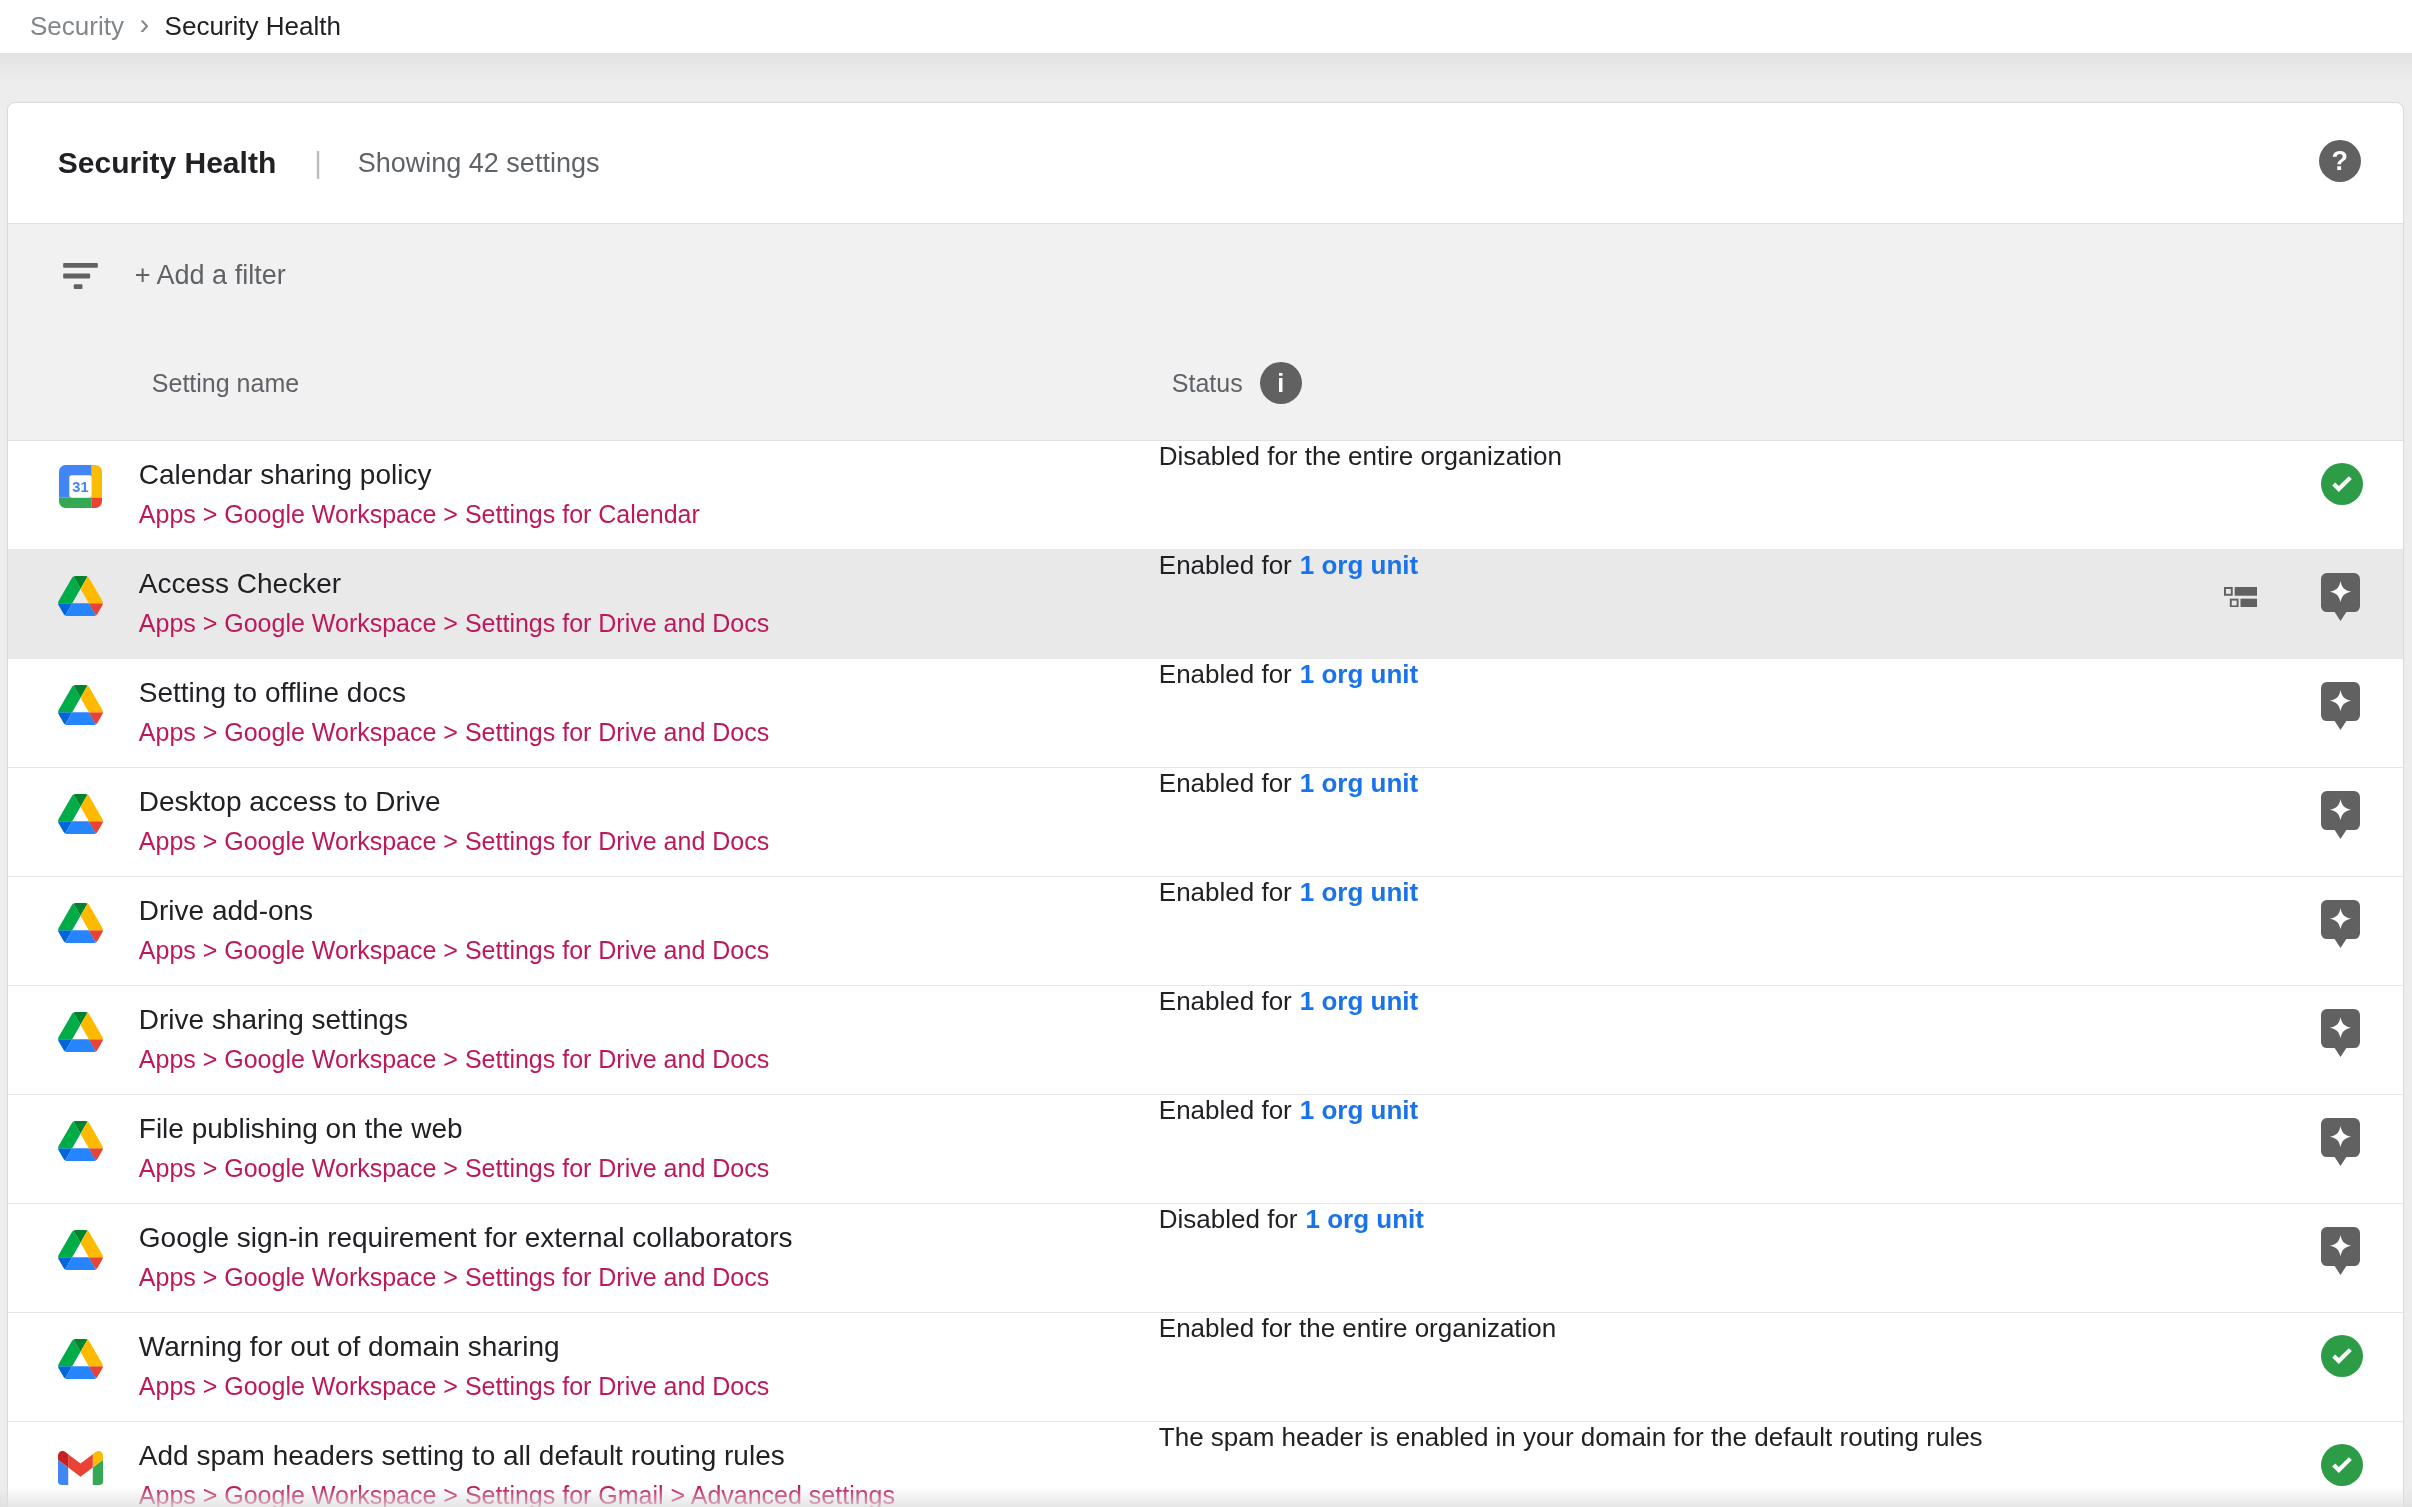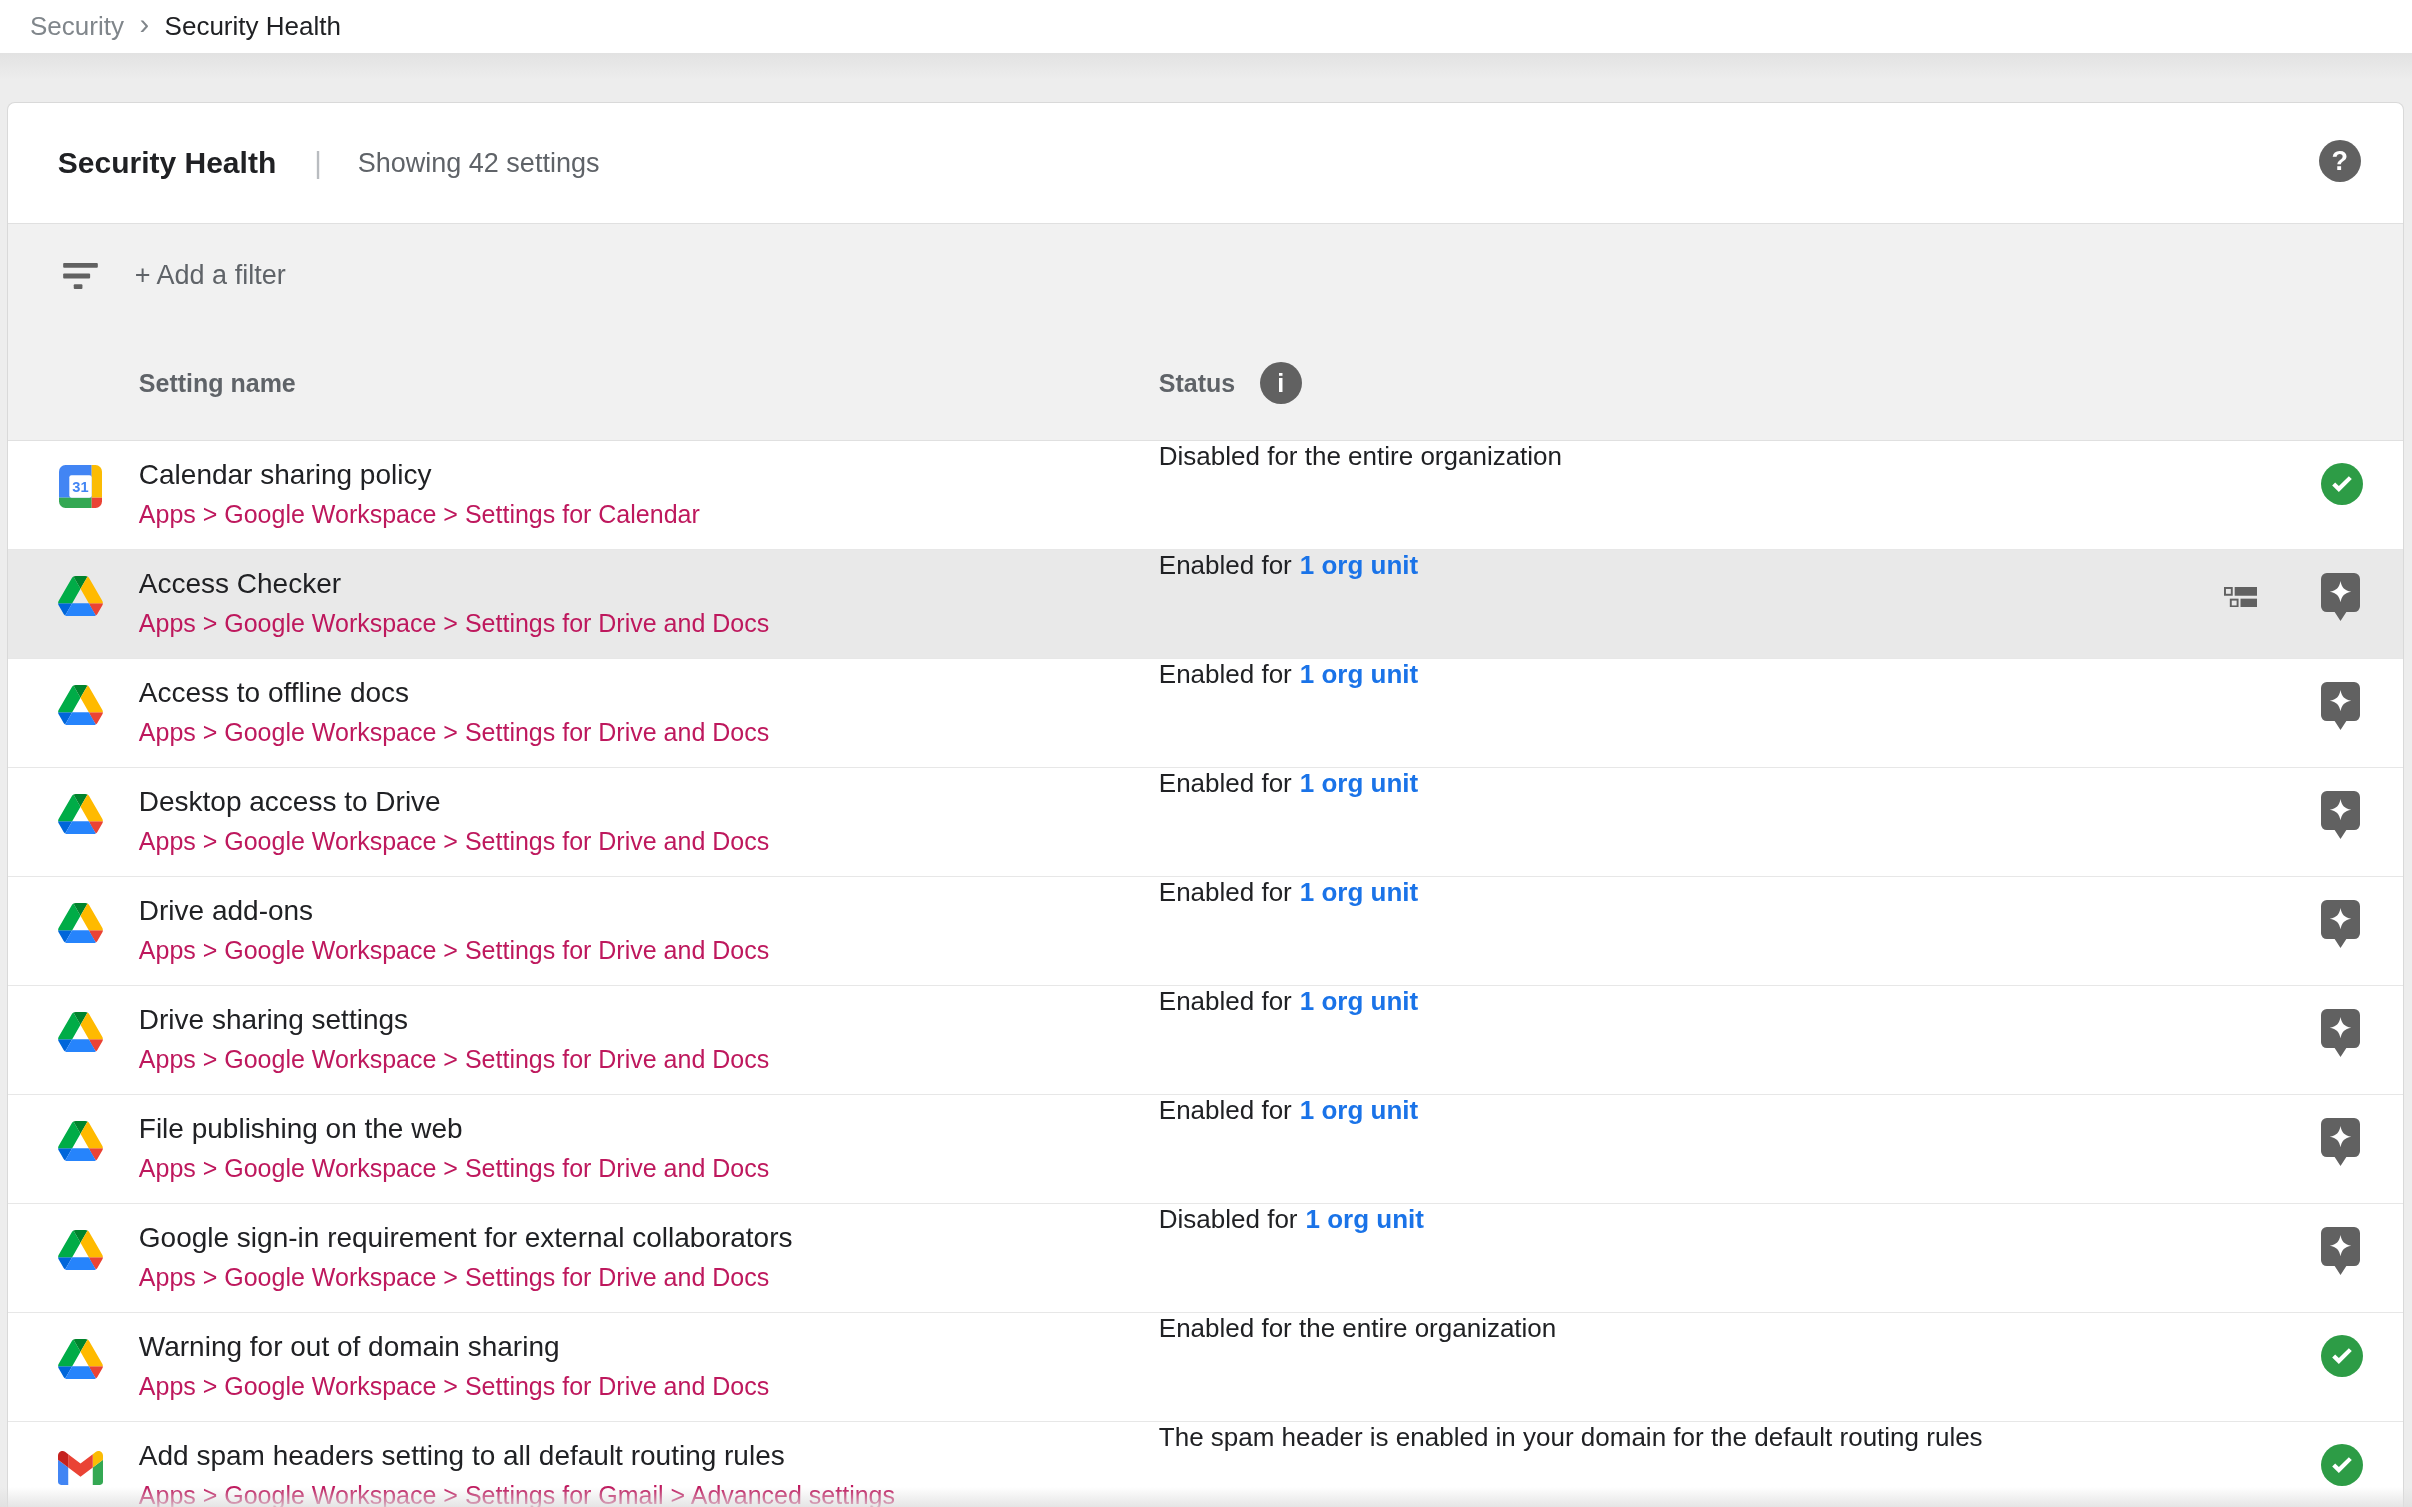--- a/index.html
+++ b/index.html
@@ -43,21 +43,21 @@
     border-top:1px solid #e0e0e0;box-sizing:border-box;
   }
   .filter-icon{position:absolute;left:55px;top:39px;}
   .filter-label{position:absolute;left:127px;top:50%;transform:translateY(-50%);font-size:27px;color:#5f6368;}
   .filter-underline{position:absolute;left:0;bottom:-1px;width:522px;height:1px;background:#d4d4d4;}
   
   .table-header{
     position:relative;height:115px;background:#f1f1f1;
     border-bottom:1px solid #e0e0e0;box-sizing:border-box;
   }
-  .col-label{position:absolute;top:50%;transform:translateY(-50%);font-size:25px;font-weight:700;color:#5f6368;}
+  .col-label{position:absolute;top:50%;transform:translateY(-50%);font-size:25px;font-weight:400;color:#5f6368;margin-left:13px;}
   .col-setting{left:131px;}
   .col-status{left:1151px;text-align:center;}
   .info-icon{
     position:absolute;left:1252px;top:50%;transform:translateY(-50%);
     width:42px;height:42px;border-radius:50%;background:#616161;color:#fff;
     font-size:25px;font-weight:700;display:flex;align-items:center;justify-content:center;cursor:pointer;
   }
   
   .row{position:relative;height:109px;background:#fff;border-bottom:1px solid #e7e7e7;box-sizing:border-box;cursor:pointer;}
   .row.selected{background:#e9e9e9;}
@@ -181,21 +181,21 @@
         <span class="app-icon">
           <svg width="45" height="40" viewBox="0 0 87.3 78">
             <path fill="#0066da" d="m6.6 66.85 3.85 6.65c.8 1.4 1.95 2.5 3.3 3.3l13.75-23.8h-27.5c0 1.55.4 3.1 1.2 4.5z"></path>
             <path fill="#00ac47" d="m43.65 25-13.75-23.8c-1.35.8-2.5 1.9-3.3 3.3l-25.4 44a9.06 9.06 0 0 0-1.2 4.5h27.5z"></path>
             <path fill="#ea4335" d="m73.55 76.8c1.35-.8 2.5-1.9 3.3-3.3l1.6-2.75 7.65-13.25c.8-1.4 1.2-2.95 1.2-4.5h-27.502l5.852 11.5z"></path>
             <path fill="#00832d" d="m43.65 25 13.75-23.8c-1.35-.8-2.9-1.2-4.5-1.2h-18.5c-1.6 0-3.15.45-4.5 1.2z"></path>
             <path fill="#2684fc" d="m59.8 53h-32.3l-13.75 23.8c1.35.8 2.9 1.2 4.5 1.2h50.8c1.6 0 3.15-.45 4.5-1.2z"></path>
             <path fill="#ffba00" d="m73.4 26.5-12.7-22c-.8-1.4-1.95-2.5-3.3-3.3l-13.75 23.8 16.15 28h27.45c0-1.55-.4-3.1-1.2-4.5z"></path>
           </svg>
         </span>
-        <div class="row-title">Access to offline docs</div>
+        <div class="row-title">Setting to offline docs</div>
         <div class="row-path">Apps &gt; Google Workspace &gt; Settings for Drive and Docs</div>
         <div class="row-status">
           <span>Enabled for</span>
           <a>1 org unit</a>
         </div>
         <span class="badge rec"><svg width="39" height="48" viewBox="0 0 40 49">
             <path d="M6 0h28a6 6 0 0 1 6 6v28a6 6 0 0 1-6 6H26l-6 9-6-9H6a6 6 0 0 1-6-6V6a6 6 0 0 1 6-6z" fill="#616161"></path>
             <path d="M20 8c1.1 6.7 4.3 9.9 11 11-6.7 1.1-9.9 4.3-11 11-1.1-6.7-4.3-9.9-11-11 6.7-1.1 9.9-4.3 11-11z" fill="#fff"></path>
           </svg></span>
       </div>

